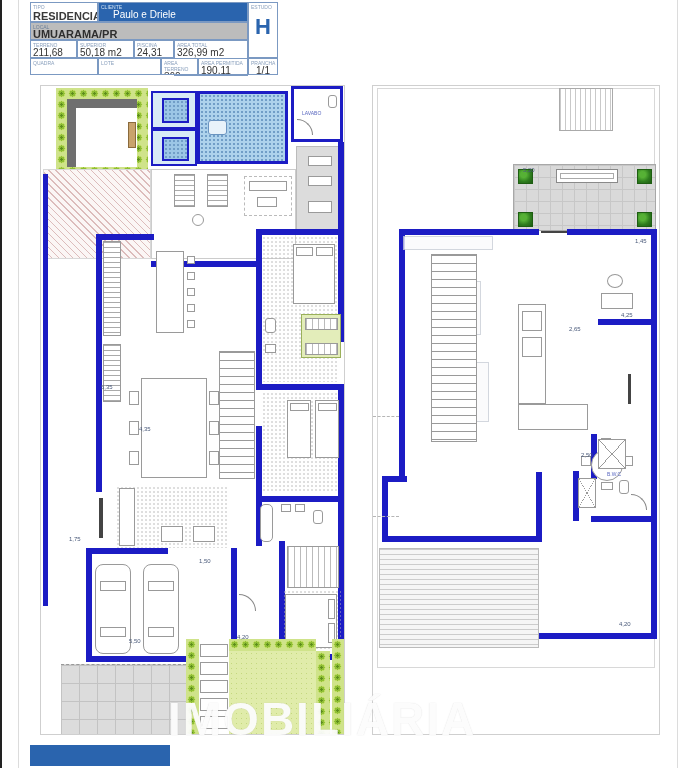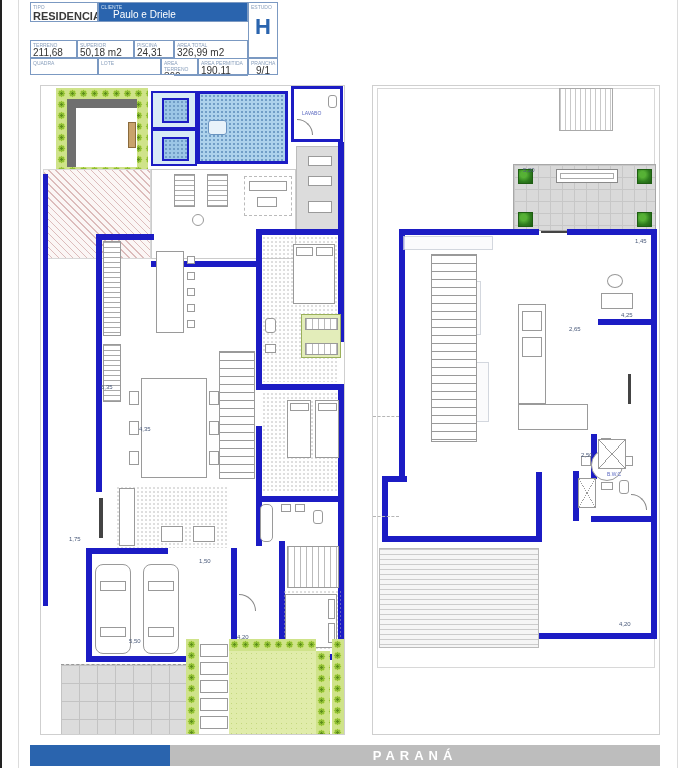--- a/index.html
+++ b/index.html
@@ -104,20 +104,24 @@
       <span class="val">RESIDENCIAL</span>
     </div>
     <div class="cell blue" style="left:68px;top:0;width:150px;height:20px;">
       <span class="lbl">CLIENTE</span>
       <span class="val">Paulo e Driele</span>
     </div>
     <div class="cell estudo" style="left:218px;top:0;width:30px;height:56px;">
       <span class="lbl">ESTUDO</span>
       <span class="val">H</span>
     </div>
+    <div class="cell gray" style="left:0;top:20px;width:218px;height:18px;">
+      <span class="lbl">LOCAL</span>
+      <span class="val">UMUARAMA/PR</span>
+    </div>
     <div class="cell" style="left:0;top:38px;width:47px;height:18px;">
       <span class="lbl">TERRENO</span>
       <span class="val">211,68 m2</span>
     </div>
     <div class="cell" style="left:47px;top:38px;width:57px;height:18px;">
       <span class="lbl">SUPERIOR</span>
       <span class="val">50,18 m2</span>
     </div>
     <div class="cell" style="left:104px;top:38px;width:40px;height:18px;">
       <span class="lbl">PISCINA</span>
@@ -136,21 +140,21 @@
     <div class="cell" style="left:131px;top:56px;width:37px;height:17px;">
       <span class="lbl">AREA TERRENO</span>
       <span class="val">360 m2</span>
     </div>
     <div class="cell" style="left:168px;top:56px;width:50px;height:17px;">
       <span class="lbl">AREA PERMITIDA</span>
       <span class="val">190,11 m2</span>
     </div>
     <div class="cell" style="left:218px;top:56px;width:30px;height:17px;">
       <span class="lbl">PRANCHA</span>
-      <span class="val" style="text-align:center;">9/1</span>
+      <span class="val" style="text-align:center;">1/1</span>
     </div>
   </div>
 
 
   <div class="plan" style="left:40px;top:85px;width:305px;height:650px;">
 
     <div class="bush" style="left:15px;top:2px;width:92px;height:90px;"></div>
     <div class="abs" style="left:26px;top:13px;width:70px;height:68px;background:#fff;"></div>
     <div class="dark" style="left:26px;top:13px;width:70px;height:9px;"></div>
     <div class="dark" style="left:26px;top:13px;width:9px;height:68px;"></div>
@@ -354,15 +358,15 @@
     <div class="hatchh" style="left:6px;top:462px;width:160px;height:100px;"></div>
 
     <span class="dim" style="left:150px;top:81px;">5,20</span>
     <span class="dim" style="left:196px;top:240px;">2,65</span>
     <span class="dim" style="left:248px;top:226px;">4,25</span>
     <span class="dim" style="left:208px;top:366px;">2,50</span>
     <span class="dim" style="left:246px;top:535px;">4,20</span>
     <span class="dim" style="left:262px;top:152px;">1,45</span>
   </div>
 
+  <div class="watermark">IMOBILIÁRIA</div>
   <div class="foot-blue"></div>
-  <div class="foot-gray">PARANÁ</div>
 </div>
 
 </body></html>

